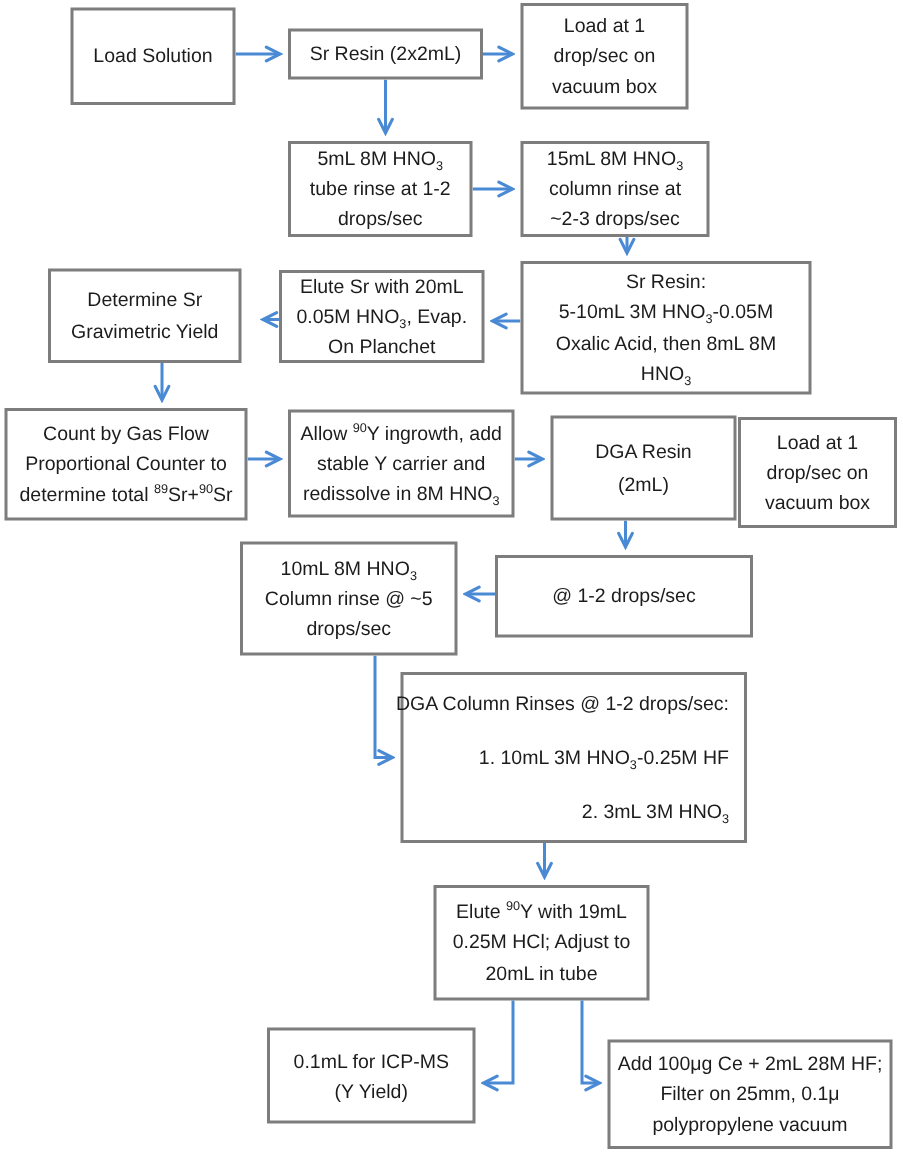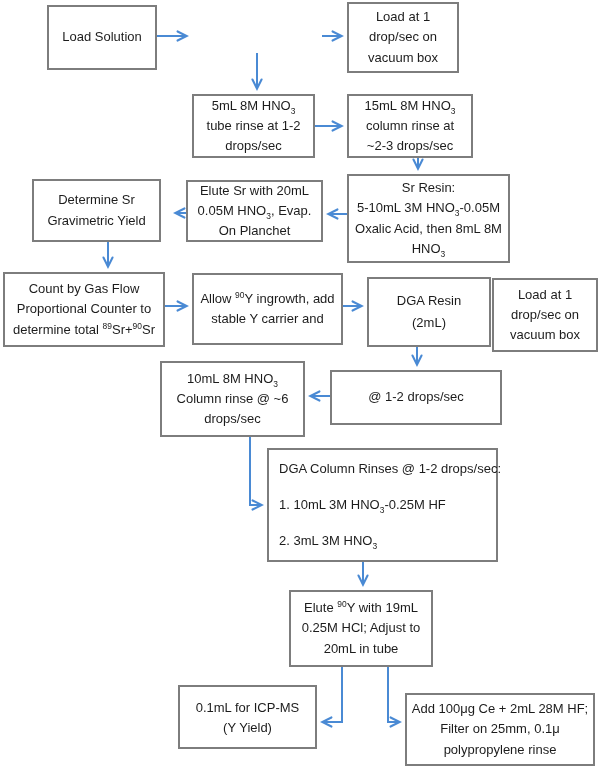--- a/index.html
+++ b/index.html
@@ -24,21 +24,21 @@
     border:2px solid var(--border);
     background:#ffffff;
     display:flex;flex-direction:column;
     justify-content:center;align-items:center;
     text-align:center;
     font-size:13px;line-height:1.55;
     padding:11px 2px;
   }
   .node .ln{white-space:nowrap;}
   .node.list{
-    align-items:flex-start;text-align:left;
+    align-items:flex-end;text-align:left;
     justify-content:space-between;
     padding:9px 10px;
   }
   .node.spread{justify-content:space-around;}
   sup,sub{font-size:0.65em;line-height:0;}
 </style>
 </head>
 <body>
 
 <div id="canvas">
@@ -64,36 +64,39 @@
     <path class="edge" d="M330,396 L311,396"></path>
     <path class="edge" d="M250,437 L250,505 L261,505"></path>
     <path class="edge" d="M363,562 L363,584"></path>
     <path class="edge" d="M342,666 L342,722 L323,722"></path>
     <path class="edge" d="M388,666 L388,722 L399,722"></path>
   </svg>
 
   <div class="node" style="left:47px;top:5px;width:110px;height:65px">
       <div class="ln"><span>Load Solution</span></div>
     </div>
+  <div class="node" style="left:192px;top:19px;width:130px;height:34px">
+      <div class="ln"><span>Sr Resin (2x2mL)</span></div>
+    </div>
   <div class="node" style="left:347px;top:2px;width:112px;height:71px">
       <div class="ln"><span>Load at 1</span></div>
       <div class="ln"><span>drop/sec on</span></div>
       <div class="ln"><span>vacuum box</span></div>
     </div>
   <div class="node" style="left:192px;top:94px;width:123px;height:64px">
       <div class="ln"><span>5mL 8M HNO</span><sub>3</sub></div>
       <div class="ln"><span>tube rinse at 1-2</span></div>
       <div class="ln"><span>drops/sec</span></div>
     </div>
   <div class="node" style="left:347px;top:94px;width:126px;height:64px">
       <div class="ln"><span>15mL 8M HNO</span><sub>3</sub></div>
       <div class="ln"><span>column rinse at</span></div>
       <div class="ln"><span>~2-3 drops/sec</span></div>
     </div>
-  <div class="node" style="left:347px;top:174px;width:163px;height:89px">
+  <div class="node" style="left:347px;top:174px;width:194px;height:89px">
       <div class="ln"><span>Sr Resin:</span></div>
       <div class="ln"><span>5-10mL 3M HNO</span><sub>3</sub><span>-0.05M</span></div>
       <div class="ln"><span>Oxalic Acid, then 8mL 8M</span></div>
       <div class="ln"><span>HNO</span><sub>3</sub></div>
     </div>
   <div class="node" style="left:186px;top:180px;width:137px;height:62px">
       <div class="ln"><span>Elute Sr with 20mL</span></div>
       <div class="ln"><span>0.05M HNO</span><sub>3</sub><span>, Evap.</span></div>
       <div class="ln"><span>On Planchet</span></div>
     </div>
@@ -102,33 +105,34 @@
       <div class="ln"><span>Gravimetric Yield</span></div>
     </div>
   <div class="node" style="left:3px;top:272px;width:162px;height:75px">
       <div class="ln"><span>Count by Gas Flow</span></div>
       <div class="ln"><span>Proportional Counter to</span></div>
       <div class="ln"><span>determine total </span><sup>89</sup><span>Sr+</span><sup>90</sup><span>Sr</span></div>
     </div>
   <div class="node" style="left:192px;top:273px;width:151px;height:72px">
       <div class="ln"><span>Allow </span><sup>90</sup><span>Y ingrowth, add</span></div>
       <div class="ln"><span>stable Y carrier and</span></div>
+      <div class="ln"><span>redissolve in 8M HNO</span><sub>3</sub></div>
     </div>
   <div class="node spread" style="left:367px;top:277px;width:124px;height:70px">
       <div class="ln"><span>DGA Resin</span></div>
       <div class="ln"><span>(2mL)</span></div>
     </div>
   <div class="node" style="left:492px;top:278px;width:106px;height:74px">
       <div class="ln"><span>Load at 1</span></div>
       <div class="ln"><span>drop/sec on</span></div>
       <div class="ln"><span>vacuum box</span></div>
     </div>
   <div class="node" style="left:160px;top:361px;width:145px;height:76px">
       <div class="ln"><span>10mL 8M HNO</span><sub>3</sub></div>
-      <div class="ln"><span>Column rinse @ ~6</span></div>
+      <div class="ln"><span>Column rinse @ ~5</span></div>
       <div class="ln"><span>drops/sec</span></div>
     </div>
   <div class="node" style="left:330px;top:370px;width:172px;height:55px">
       <div class="ln"><span>@ 1-2 drops/sec</span></div>
     </div>
   <div class="node list" style="left:267px;top:448px;width:231px;height:114px">
       <div class="ln"><span>DGA Column Rinses @ 1-2 drops/sec:</span></div>
       <div class="ln"><span>1. 10mL 3M HNO</span><sub>3</sub><span>-0.25M HF</span></div>
       <div class="ln"><span>2. 3mL 3M HNO</span><sub>3</sub></div>
     </div>
@@ -137,16 +141,16 @@
       <div class="ln"><span>0.25M HCl; Adjust to</span></div>
       <div class="ln"><span>20mL in tube</span></div>
     </div>
   <div class="node spread" style="left:178px;top:685px;width:139px;height:64px">
       <div class="ln"><span>0.1mL for ICP-MS</span></div>
       <div class="ln"><span>(Y Yield)</span></div>
     </div>
   <div class="node" style="left:405px;top:693px;width:190px;height:73px">
       <div class="ln"><span>Add 100μg Ce + 2mL 28M HF;</span></div>
       <div class="ln"><span>Filter on 25mm, 0.1μ</span></div>
-      <div class="ln"><span>polypropylene rinse</span></div>
+      <div class="ln"><span>polypropylene vacuum</span></div>
     </div>
 
 </div>
 
 </body></html>

